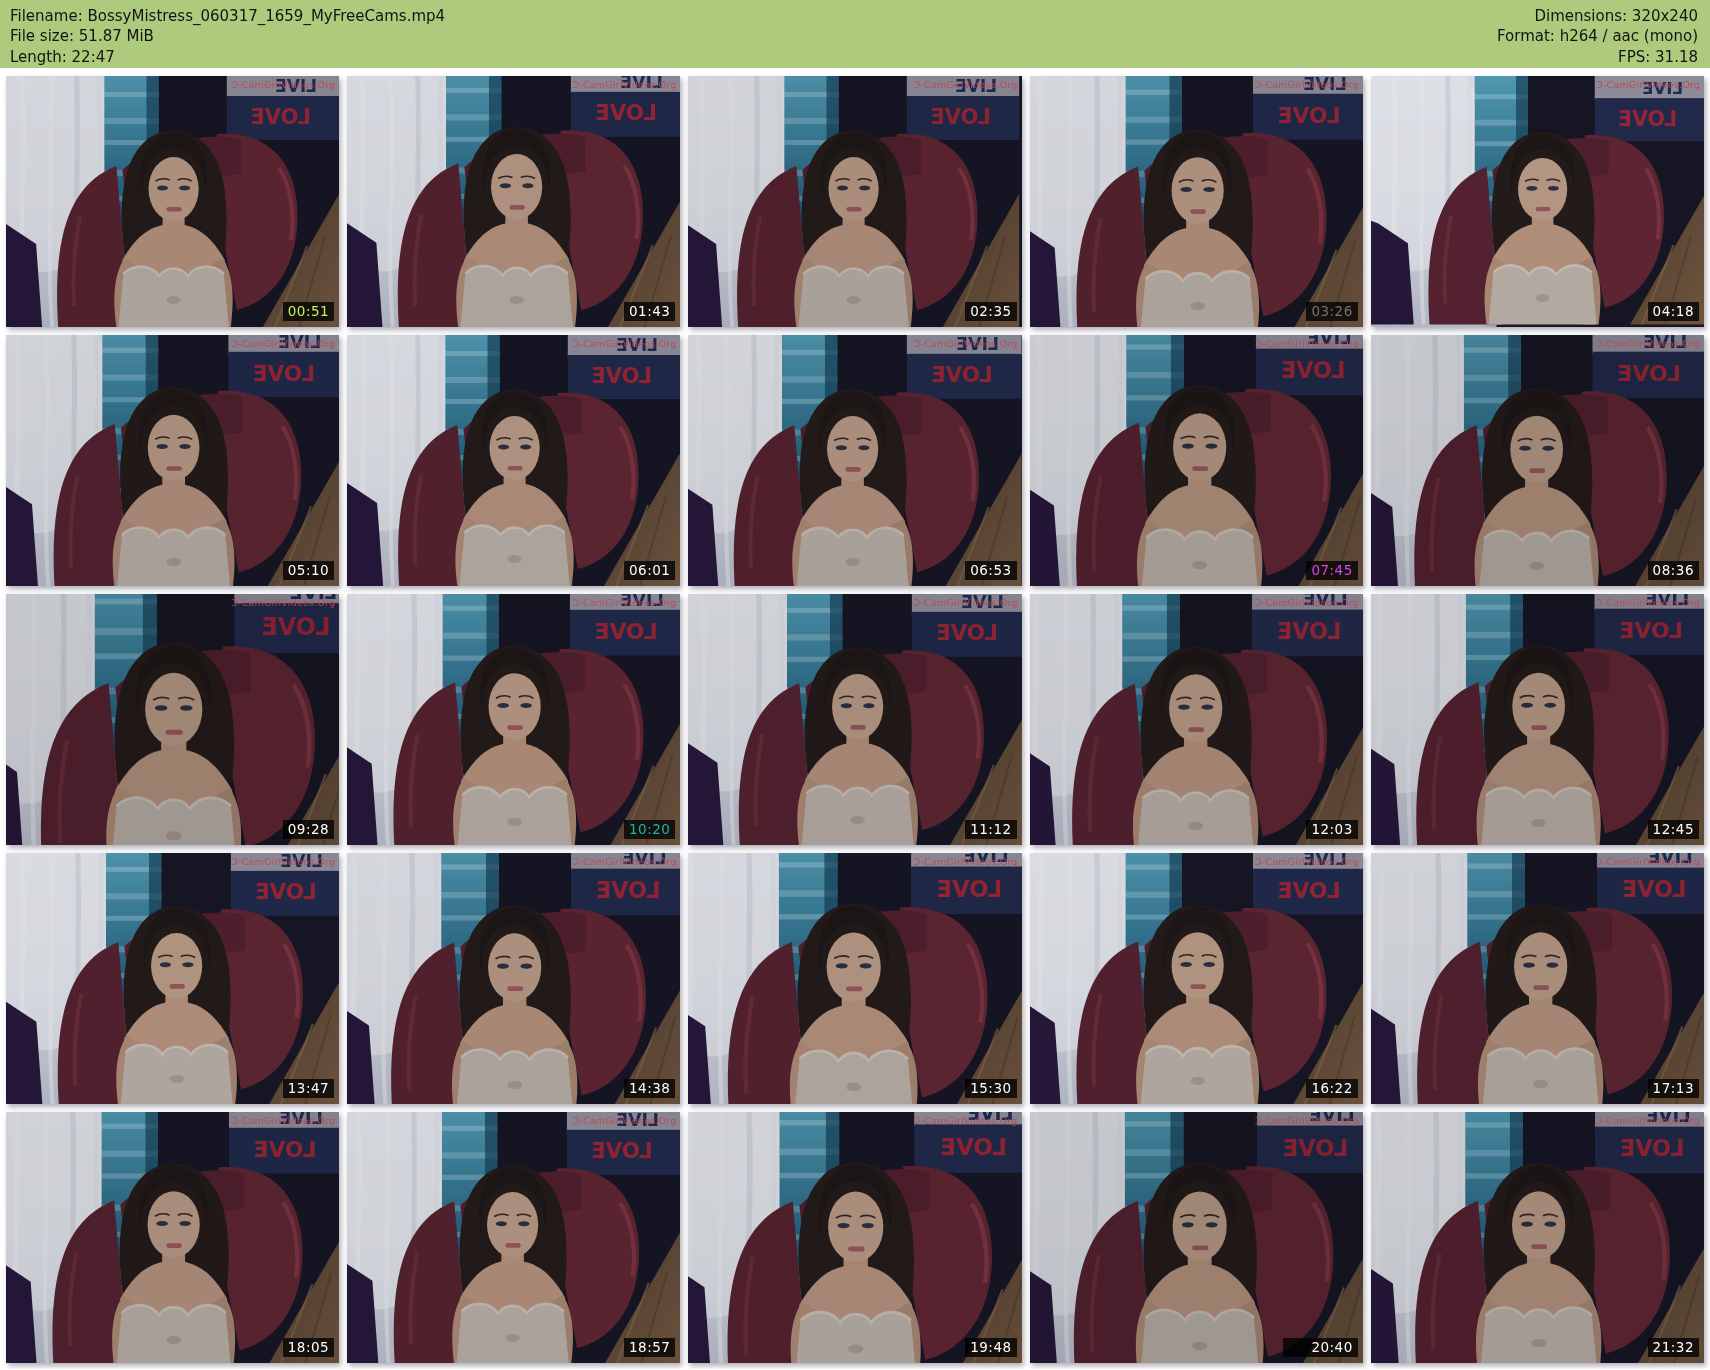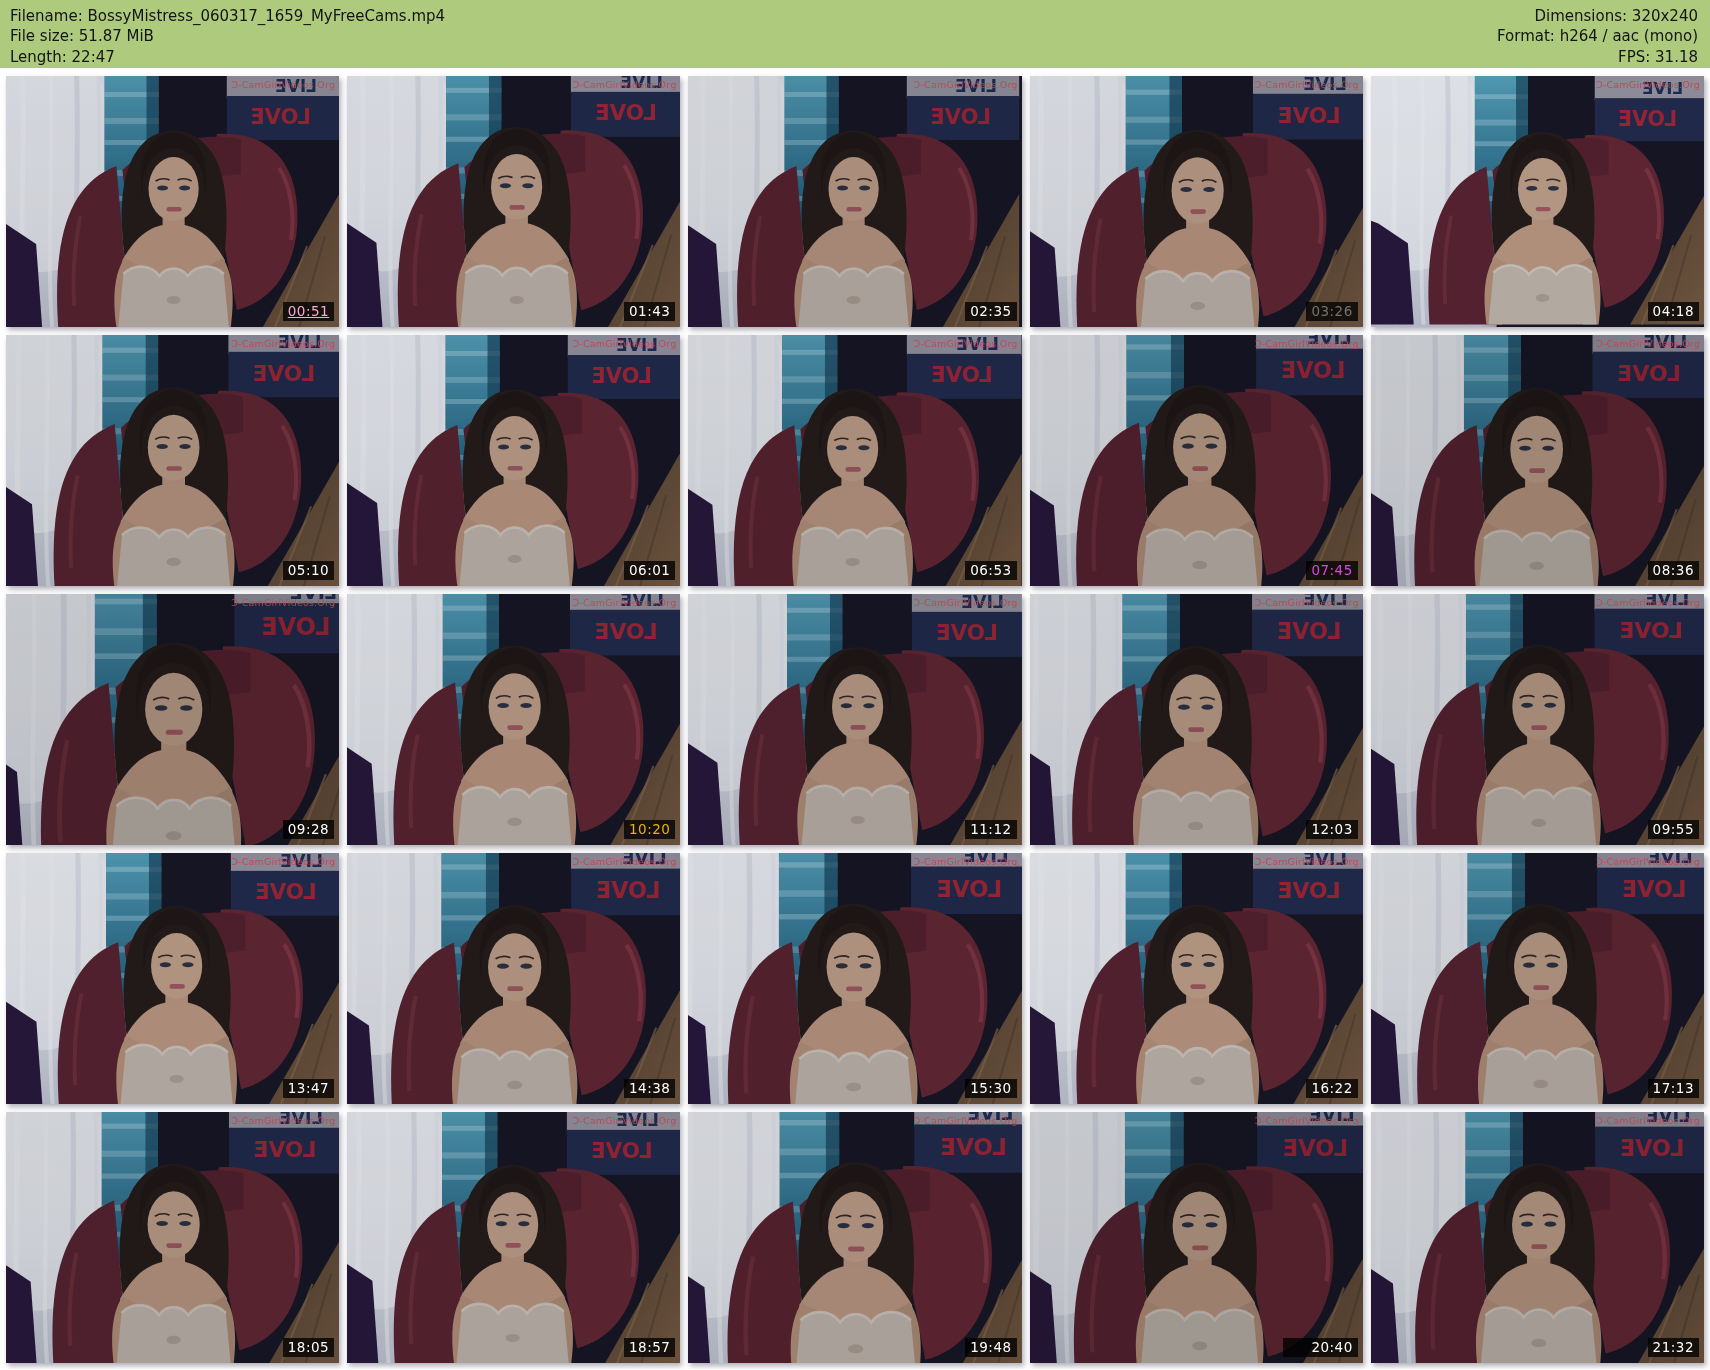--- a/index.html
+++ b/index.html
@@ -142,21 +142,21 @@
         <path d="M224,251 C228,220 226,198 216,182 L198,192 C208,214 210,232 208,251 Z" fill="#b58f74"></path>
         <path d="M112,251 L117,198 C129,186 146,190 153,200 C160,190 174,190 181,200 C188,190 205,186 217,198 L222,251 Z" fill="#c8bbae"></path>
         <path d="M117,198 C129,186 146,190 153,200 C160,190 174,190 181,200 C188,190 205,186 217,198" stroke="#ddd4c9" stroke-width="2.5" fill="none" opacity="0.8"></path>
         <ellipse cx="167" cy="224" rx="7" ry="4" fill="#b3a396"></ellipse>
       </g>
       <rect x="-20" y="-20" width="372" height="291" fill="#22355c" opacity="0.10"></rect>
     </g>
     <rect x="0" y="0" width="332" height="251" fill="#000000" opacity="0.06"></rect>
   </svg>
       <span class="wm" style="color: rgb(196, 69, 79);">Ɔ-CamGirlVideos.Org</span>
-      <span class="ts" style="background: rgba(0, 0, 0, 0.78); color: #f9a8d4; text-decoration: underline;">00:51</span>
+      <span class="ts" style="background: rgba(0, 0, 0, 0.78); color: #bef264;">00:51</span>
     </div>
     <div class="thumb">
   <svg class="scene" viewBox="0 0 332 251" preserveAspectRatio="none">
     <g transform="translate(-1.320000000000003,-4.520000000000002) scale(1.02)">
       <rect x="-20" y="-20" width="372" height="291" fill="#171320"></rect>
 
       <g>
         <rect x="220" y="-20" width="112" height="42" fill="#9d99a4"></rect>
         <rect x="220" y="20" width="112" height="44" fill="#222a4a"></rect>
         <text x="-310" y="16" transform="scale(-1,1)" fill="#1d2c55" font-size="17" font-weight="bold" font-family="DejaVu Sans, sans-serif">LIVE</text>
@@ -934,21 +934,21 @@
         <path d="M224,251 C228,220 226,198 216,182 L198,192 C208,214 210,232 208,251 Z" fill="#b58f74"></path>
         <path d="M112,251 L117,198 C129,186 146,190 153,200 C160,190 174,190 181,200 C188,190 205,186 217,198 L222,251 Z" fill="#c8bbae"></path>
         <path d="M117,198 C129,186 146,190 153,200 C160,190 174,190 181,200 C188,190 205,186 217,198" stroke="#ddd4c9" stroke-width="2.5" fill="none" opacity="0.8"></path>
         <ellipse cx="167" cy="224" rx="7" ry="4" fill="#b3a396"></ellipse>
       </g>
       <rect x="-20" y="-20" width="372" height="291" fill="#22355c" opacity="0.10"></rect>
     </g>
     <rect x="0" y="0" width="332" height="251" fill="#000000" opacity="0.06"></rect>
   </svg>
       <span class="wm" style="color: rgb(196, 69, 79);">Ɔ-CamGirlVideos.Org</span>
-      <span class="ts" style="background: rgba(0, 0, 0, 0.78); color: #eab308;">10:20</span>
+      <span class="ts" style="background: rgba(0, 0, 0, 0.78); color: #14b8a6;">10:20</span>
     </div>
     <div class="thumb">
   <svg class="scene" viewBox="0 0 332 251" preserveAspectRatio="none">
     <g transform="translate(-1.320000000000003,-2.5200000000000022) scale(1.02)">
       <rect x="-20" y="-20" width="372" height="291" fill="#171320"></rect>
 
       <g>
         <rect x="220" y="-20" width="112" height="42" fill="#9d99a4"></rect>
         <rect x="220" y="20" width="112" height="44" fill="#222a4a"></rect>
         <text x="-310" y="16" transform="scale(-1,1)" fill="#1d2c55" font-size="17" font-weight="bold" font-family="DejaVu Sans, sans-serif">LIVE</text>
@@ -1150,21 +1150,21 @@
         <path d="M224,251 C228,220 226,198 216,182 L198,192 C208,214 210,232 208,251 Z" fill="#b58f74"></path>
         <path d="M112,251 L117,198 C129,186 146,190 153,200 C160,190 174,190 181,200 C188,190 205,186 217,198 L222,251 Z" fill="#c8bbae"></path>
         <path d="M117,198 C129,186 146,190 153,200 C160,190 174,190 181,200 C188,190 205,186 217,198" stroke="#ddd4c9" stroke-width="2.5" fill="none" opacity="0.8"></path>
         <ellipse cx="167" cy="224" rx="7" ry="4" fill="#b3a396"></ellipse>
       </g>
       <rect x="-20" y="-20" width="372" height="291" fill="#22355c" opacity="0.10"></rect>
     </g>
     <rect x="0" y="0" width="332" height="251" fill="#000000" opacity="0.1"></rect>
   </svg>
       <span class="wm" style="color: rgb(196, 69, 79);">Ɔ-CamGirlVideos.Org</span>
-      <span class="ts" style="background: rgba(0, 0, 0, 0.78); color: rgb(255, 255, 255);">09:55</span>
+      <span class="ts" style="background: rgba(0, 0, 0, 0.78); color: rgb(255, 255, 255);">12:45</span>
     </div>
     <div class="thumb">
   <svg class="scene" viewBox="0 0 332 251" preserveAspectRatio="none">
     <g transform="translate(-0.32000000000000295,-2.5200000000000022) scale(1.02)">
       <rect x="-20" y="-20" width="372" height="291" fill="#171320"></rect>
 
       <g>
         <rect x="220" y="-20" width="112" height="42" fill="#9d99a4"></rect>
         <rect x="220" y="20" width="112" height="44" fill="#222a4a"></rect>
         <text x="-310" y="16" transform="scale(-1,1)" fill="#1d2c55" font-size="17" font-weight="bold" font-family="DejaVu Sans, sans-serif">LIVE</text>

